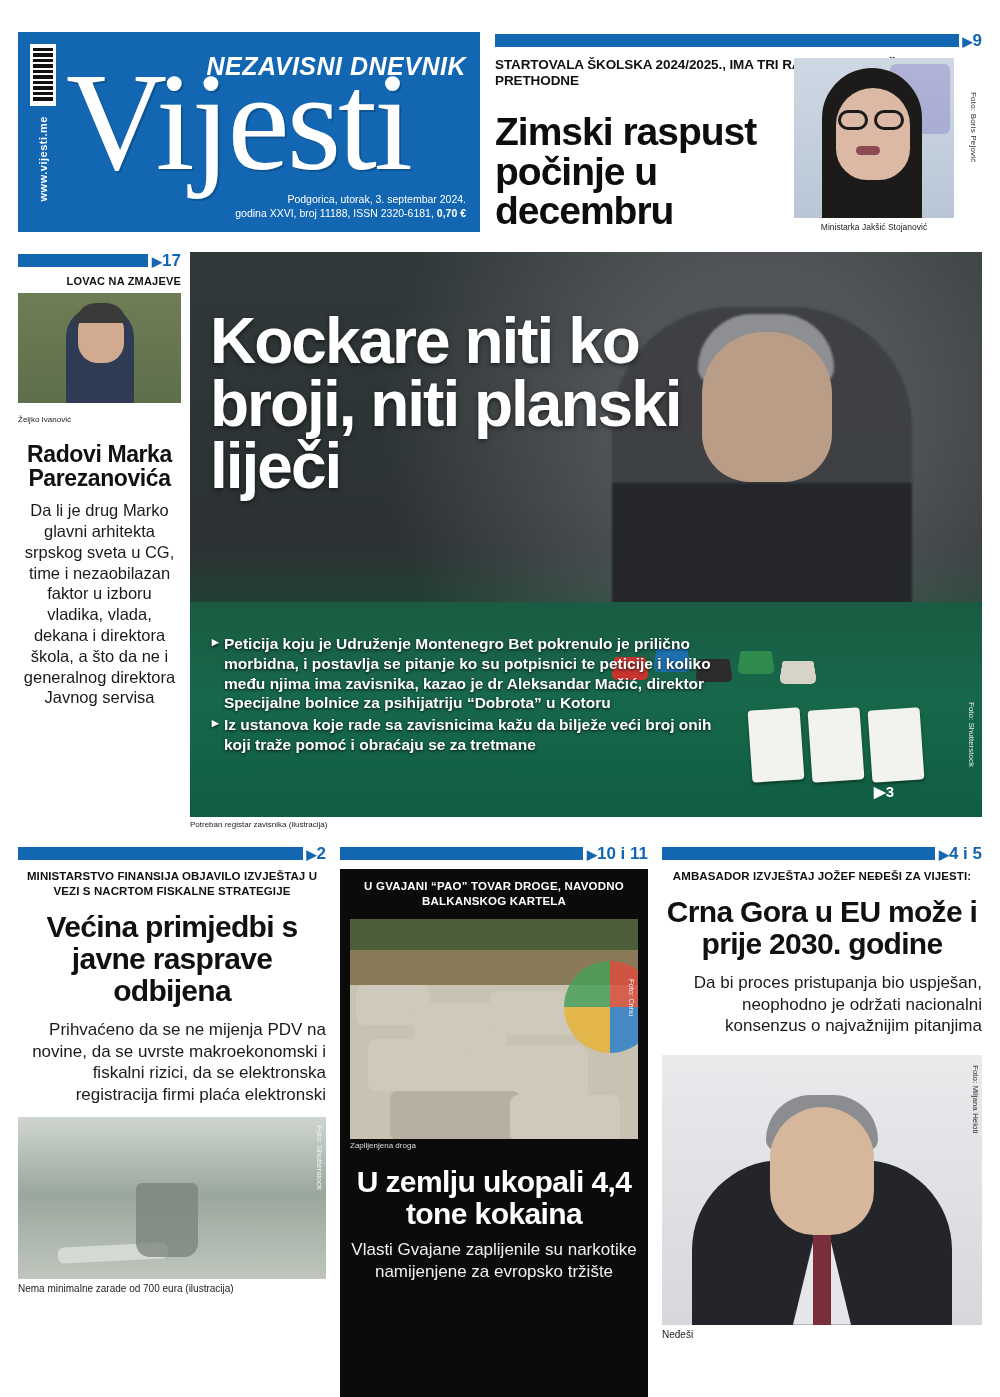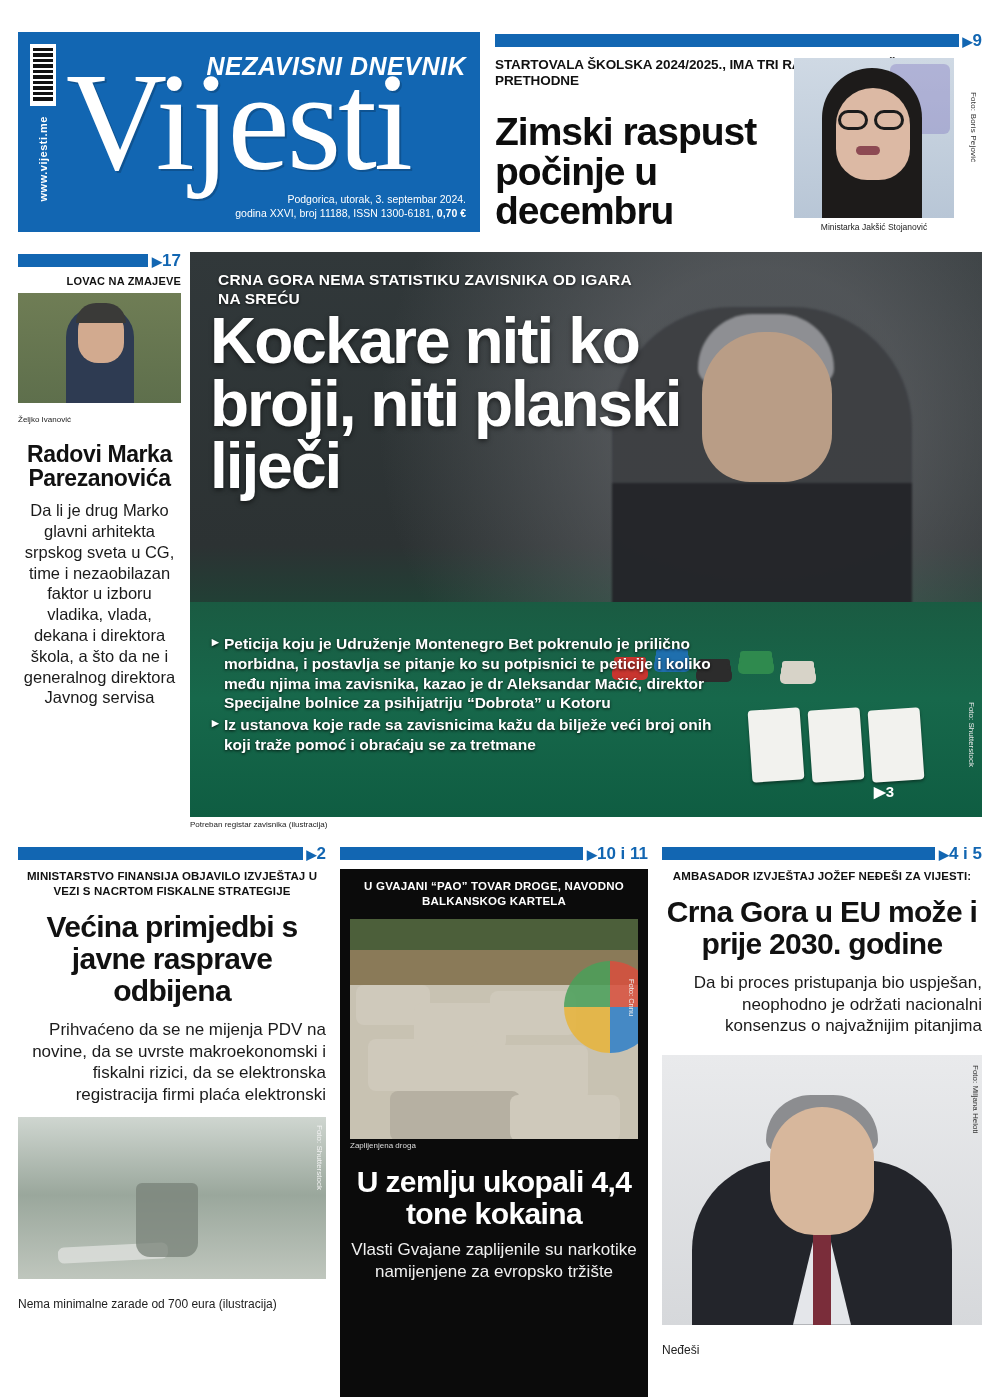--- a/index.html
+++ b/index.html
@@ -179,21 +179,21 @@
     font-size: 11.5px; font-weight: bold; text-align: center; line-height: 1.3;
     margin-top: 8px; color: #111; letter-spacing: .1px;
   }
   .b-head {
     font-size: 30px; font-weight: bold; text-align: center; line-height: 1.07;
     margin-top: 12px; color: #111; letter-spacing: -.7px;
   }
   .b-lead {
     font-size: 17px; text-align: right; line-height: 1.27; margin-top: 12px; color: #1b1b1b;
   }
-  .b-cap { font-size: 12px; color: #222; margin-top: 18px; }
+  .b-cap { font-size: 10px; color: #222; margin-top: 4px; }
 
   
   .mid-card {
     margin-top: 8px; background: #0b0b0b; padding: 10px 10px 14px; height: 568px;
     position: relative;
   }
   .mid-over {
     color: #fff; font-size: 11.5px; font-weight: bold; text-align: center; line-height: 1.3;
     letter-spacing: .2px;
   }
@@ -277,21 +277,21 @@
     <div class="mast-spine">
       <div class="mast-barcode">
         <div class="mast-barcode-inner"></div>
       </div>
       <div class="mast-url">www.vijesti.me</div>
     </div>
     <div class="mast-kicker">NEZAVISNI DNEVNIK</div>
     <div class="mast-logo">Vijesti</div>
     <div class="mast-info">
       <div>Podgorica, utorak, 3. septembar 2024.</div>
-      <div><span>godina XXVI, broj 11188, ISSN 1300-6181, </span><b>0,70 €</b></div>
+      <div><span>godina XXVI, broj 11188, ISSN 2320-6181, </span><b>0,70 €</b></div>
     </div>
   </div>
 
   <div class="tr-block">
     <div class="blue-rule">
       <div class="bar"></div>
       <div class="pg"><span class="tri">▶</span><span>9</span></div>
     </div>
     <div class="tr-over">STARTOVALA ŠKOLSKA 2024/2025., IMA TRI RADNA DANA VIŠE NEGO PRETHODNE</div>
     <div class="tr-head">Zimski raspust počinje u decembru</div>
@@ -337,21 +337,20 @@
         <div class="chip" style="left:84px;top:30px;background:#2c2c2c;color:#2c2c2c"></div>
         <div class="chip" style="left:126px;top:22px;background:#2f8a4e;color:#2f8a4e"></div>
         <div class="chip" style="left:168px;top:32px;background:#d7d3c8;color:#d7d3c8"></div>
       </div>
       <div class="ms-cards">
         <div class="card"></div>
           <div class="card"></div>
           <div class="card"></div>
       </div>
     </div>
-    <div class="ms-over">CRNA GORA NEMA STATISTIKU ZAVISNIKA OD IGARA NA SREĆU</div>
     <div class="ms-head">Kockare niti ko broji, niti planski liječi</div>
     <ul class="ms-bullets">
       <li>Peticija koju je Udruženje Montenegro Bet pokrenulo je prilično morbidna, i postavlja se pitanje ko su potpisnici te peticije i koliko među njima ima zavisnika, kazao je dr Aleksandar Mačić, direktor Specijalne bolnice za psihijatriju “Dobrota” u Kotoru</li>
       <li>Iz ustanova koje rade sa zavisnicima kažu da bilježe veći broj onih koji traže pomoć i obraćaju se za tretmane</li>
     </ul>
     <div class="ms-pg"><span>▶</span><span>3</span></div>
     <div class="ms-credit">Foto: Shutterstock</div>
   </div>
   <div class="ms-caption">Potreban registar zavisnika (ilustracija)</div>
 

